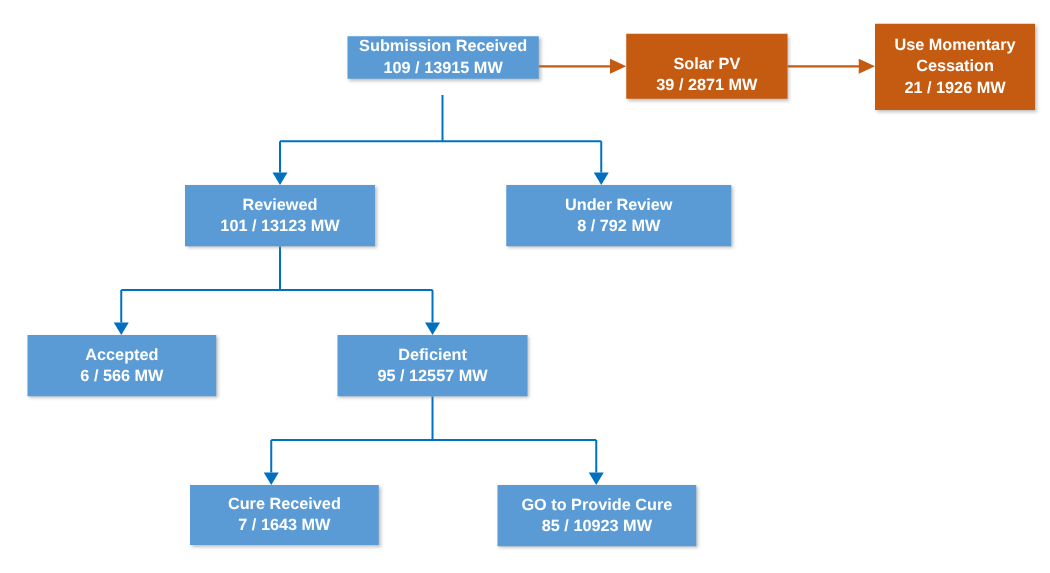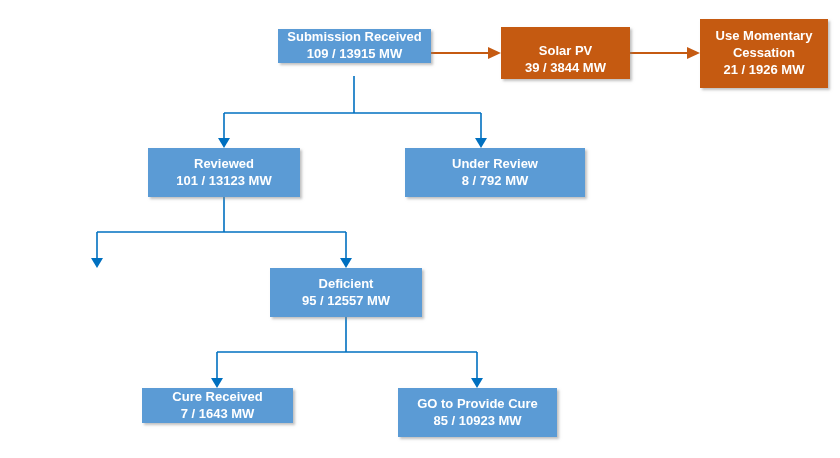--- a/index.html
+++ b/index.html
@@ -90,45 +90,49 @@
     </g>
   </svg>
 
   <div class="node blue" style="left:278px; top:29px; width:153px; height:34px;">
     <div>Submission Received</div>
     <div>109 / 13915 MW</div>
   </div>
 
   <div class="node orange" style="left:501px; top:27px; width:129px; height:52px;justify-content:flex-end;">
     <div>Solar PV</div>
-    <div>39 / 3844 MW</div>
+    <div>39 / 2871 MW</div>
   </div>
 
   <div class="node orange" style="left:700px; top:19px; width:128px; height:69px;">
     <div>Use Momentary Cessation</div>
     <div>21 / 1926 MW</div>
   </div>
 
   <div class="node blue" style="left:148px; top:148px; width:152px; height:49px;">
     <div>Reviewed</div>
     <div>101 / 13123 MW</div>
   </div>
 
   <div class="node blue" style="left:405px; top:148px; width:180px; height:49px;">
     <div>Under Review</div>
     <div>8 / 792 MW</div>
   </div>
 
+  <div class="node blue" style="left:22px; top:268px; width:151px; height:49px;">
+    <div>Accepted</div>
+    <div>6 / 566 MW</div>
+  </div>
 
   <div class="node blue" style="left:270px; top:268px; width:152px; height:49px;">
     <div>Deficient</div>
     <div>95 / 12557 MW</div>
   </div>
 
-  <div class="node blue" style="left:142px; top:388px; width:151px; height:35px;">
+  <div class="node blue" style="left:152px; top:388px; width:151px; height:48px;">
     <div>Cure Received</div>
     <div>7 / 1643 MW</div>
   </div>
 
   <div class="node blue" style="left:398px; top:388px; width:159px; height:49px;">
     <div>GO to Provide Cure</div>
     <div>85 / 10923 MW</div>
   </div>
 
 </div>

